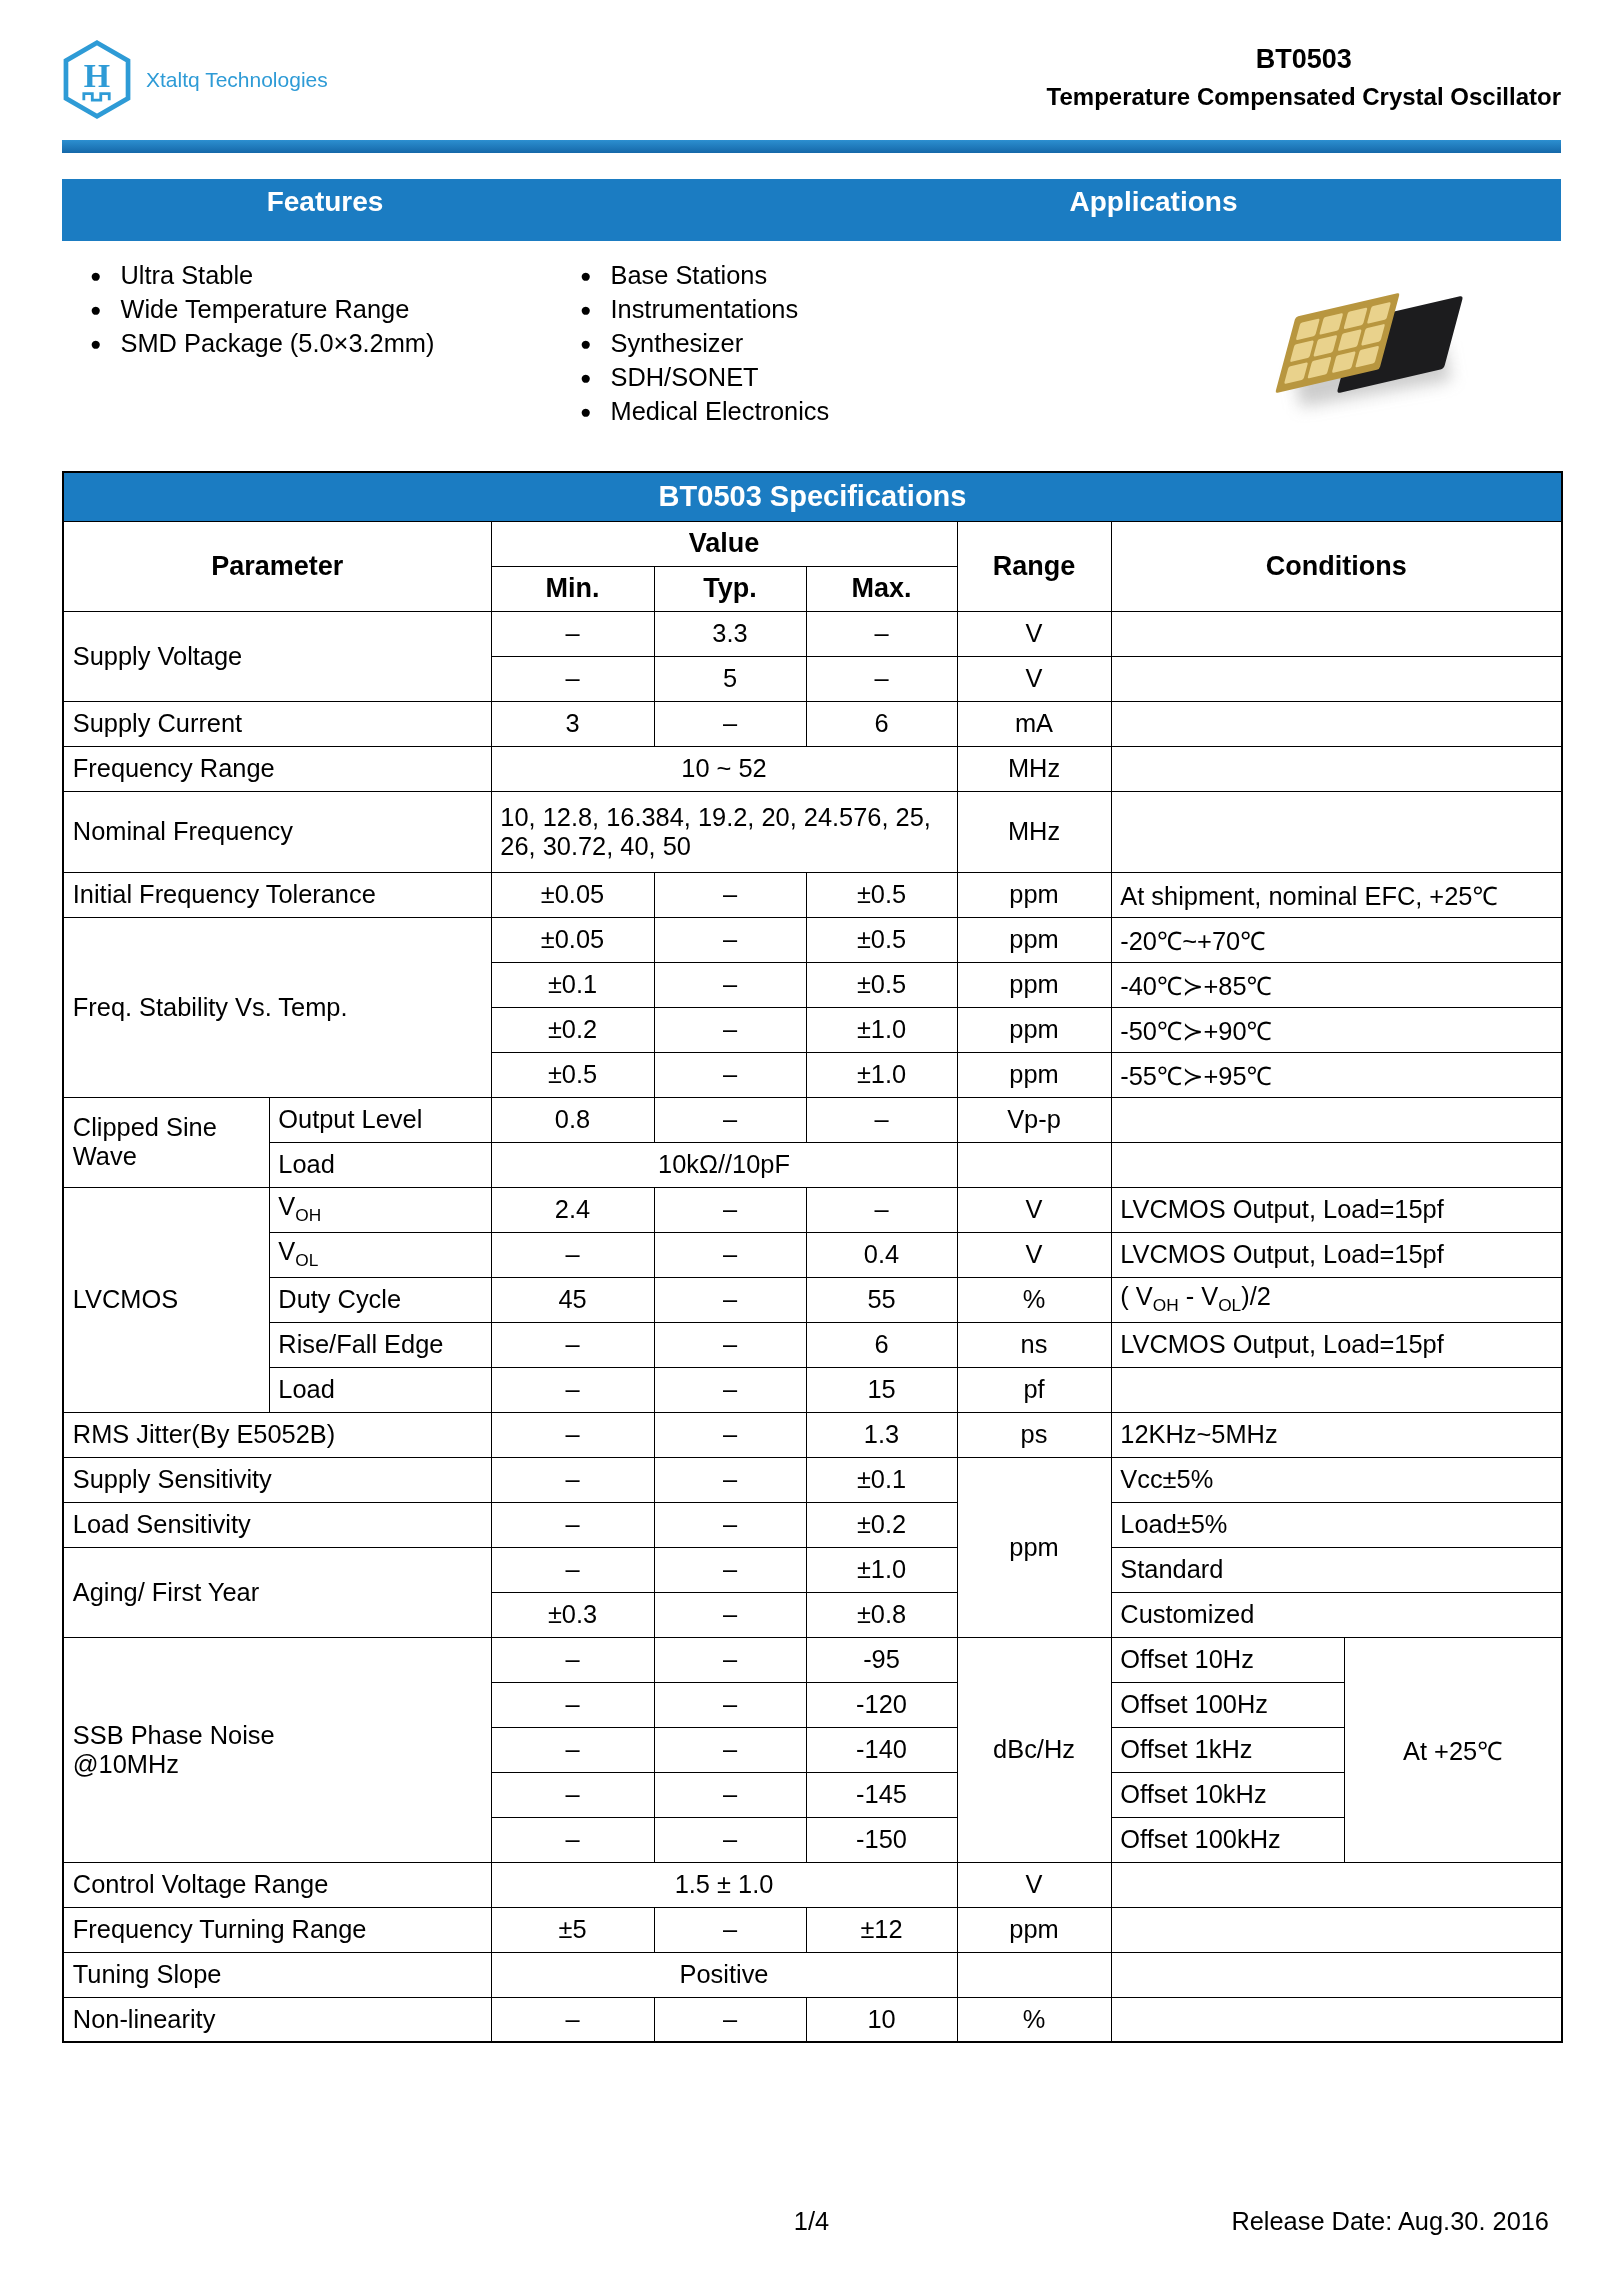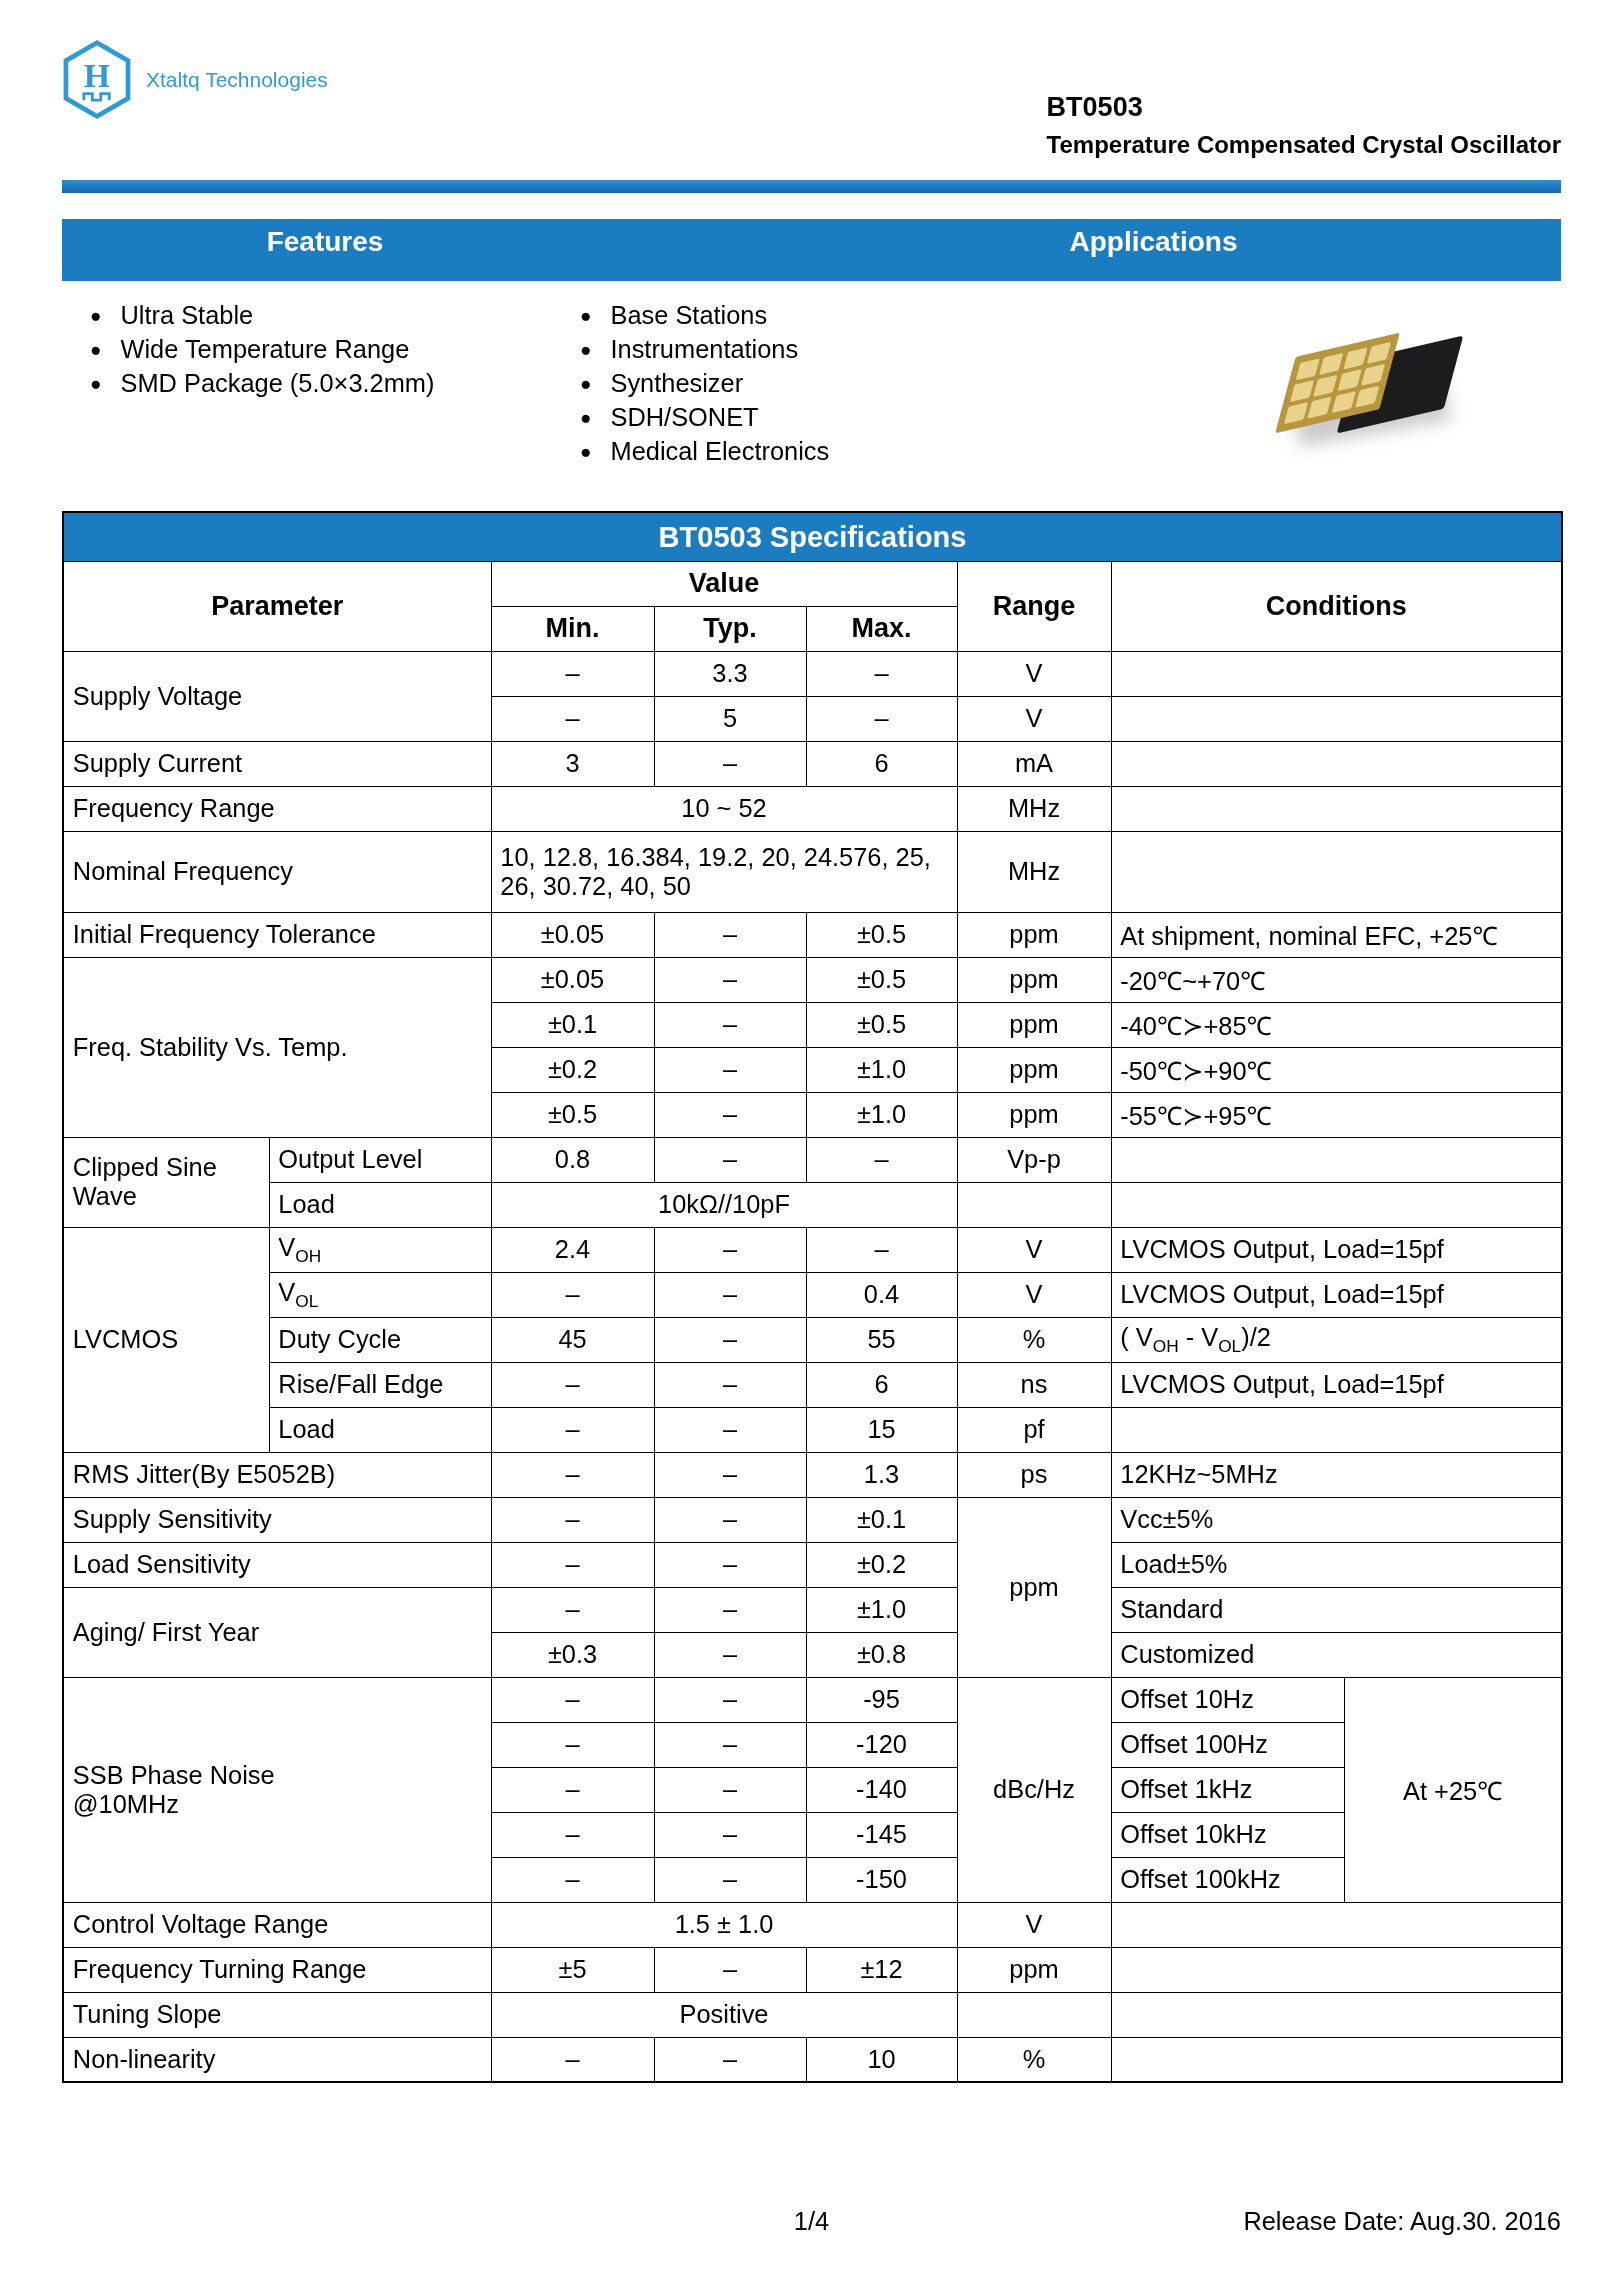--- a/index.html
+++ b/index.html
@@ -8,21 +8,21 @@
     width:1623px; height:2295px; position:relative;
     font-family:"Liberation Sans", sans-serif; color:#000;
   }
   .page { position:absolute; inset:0; padding:0 62px; }
 
   
   .hdr { display:flex; justify-content:space-between; align-items:flex-start; padding-top:40px; }
   .logo-wrap { display:flex; align-items:center; gap:14px; }
   .logo-hex { width:70px; height:79px; }
   .brand { color:#2E9BD6; font-size:21px; }
-  .doc-meta { text-align:left; padding-top:3.5px;margin-top:48px; }
+  .doc-meta { text-align:center; padding-top:3.5px; }
   .model { font-size:27px; font-weight:bold; }
   .doc-title { font-size:24px; font-weight:bold; margin-top:8.8px; }
 
   .rule { height:13px; background:linear-gradient(#2C8FD0,#1568A9); margin-top:21px; }
 
   
   .sec-bar { position:relative; height:62px; background:#1B7CC2; margin-top:26px; }
   .sec-bar span { position:absolute; top:0; line-height:46px; color:#fff; font-weight:bold;
                   font-size:28px; text-align:center; }
   .sec-features { left:149px; width:228px; }
@@ -57,21 +57,21 @@
                         text-align:center; height:49px; }
   .spec th { font-weight:bold; text-align:center; font-size:27px; }
   .spec td.c { text-align:center; }
   .spec td.l { text-align:left; }
   tr.tall td { height:81px; }
   sub { font-size:0.68em; }
 
   
   .footer { position:absolute; bottom:56px; left:62px; right:62px; height:32px; font-size:25.4px; }
   .page-num { position:absolute; left:0; right:0; text-align:center; }
-  .release { position:absolute; right:0; }
+  .release { position:absolute; right:12px; }
 </style>
 </head>
 <body>
 
 <div class="page">
 
   <header class="hdr">
     <div class="logo-wrap">
       <svg class="logo-hex" viewBox="0 0 74 84">
         <polygon points="37,3 70,22 70,62 37,81 4,62 4,22" fill="none" stroke="#2E9BD6" stroke-width="5"></polygon>

